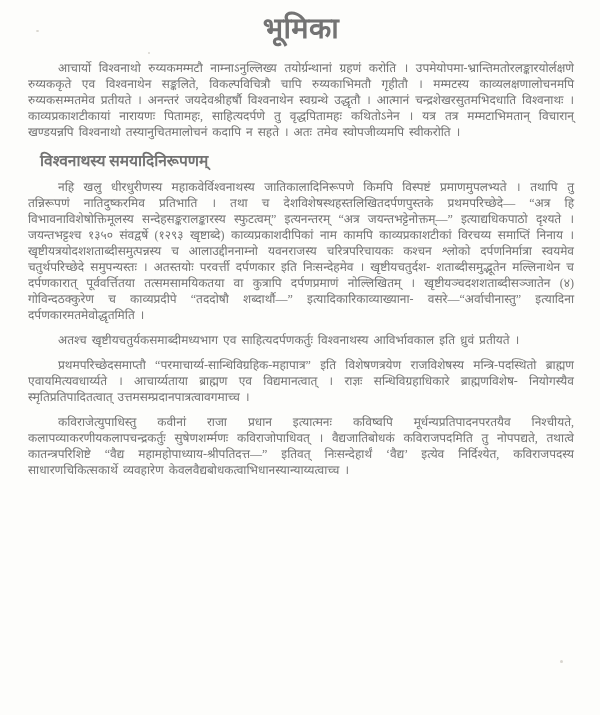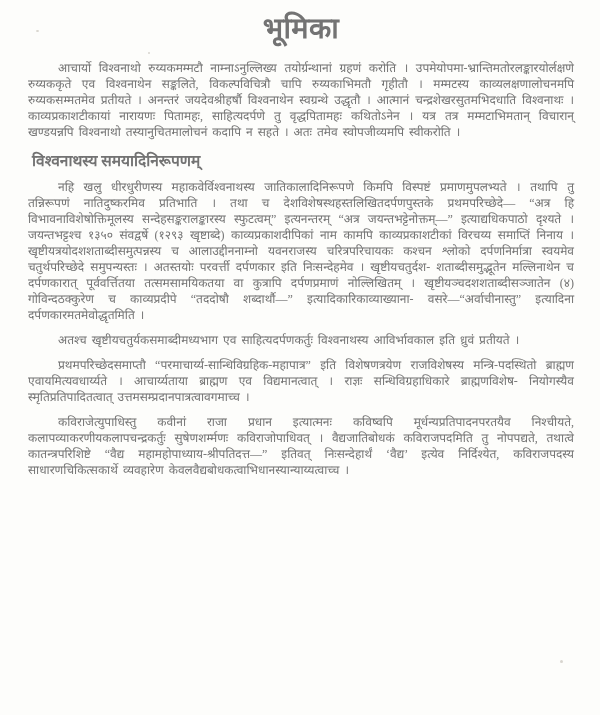--- a/index.html
+++ b/index.html
@@ -32,21 +32,21 @@
     line-height: 16px;
     text-align: justify;
     text-indent: 30px;
     margin: 0 0 9px 0;
     word-spacing: 2px;
   }
   .section-heading {
     font-size: 15.5px;
     line-height: 22px;
     font-weight: 700;
-    margin: 10px 0 7px 4px;
+    margin: 10px 0 7px 12px;
     text-indent: 0;
   }
   
   .speck {
     position: absolute;
     border-radius: 50%;
     background: #b9b5ac;
     opacity: 0.55;
   }
   .speck.s1 { left: 36px;  top: 30px;  width: 3px; height: 2px; }

